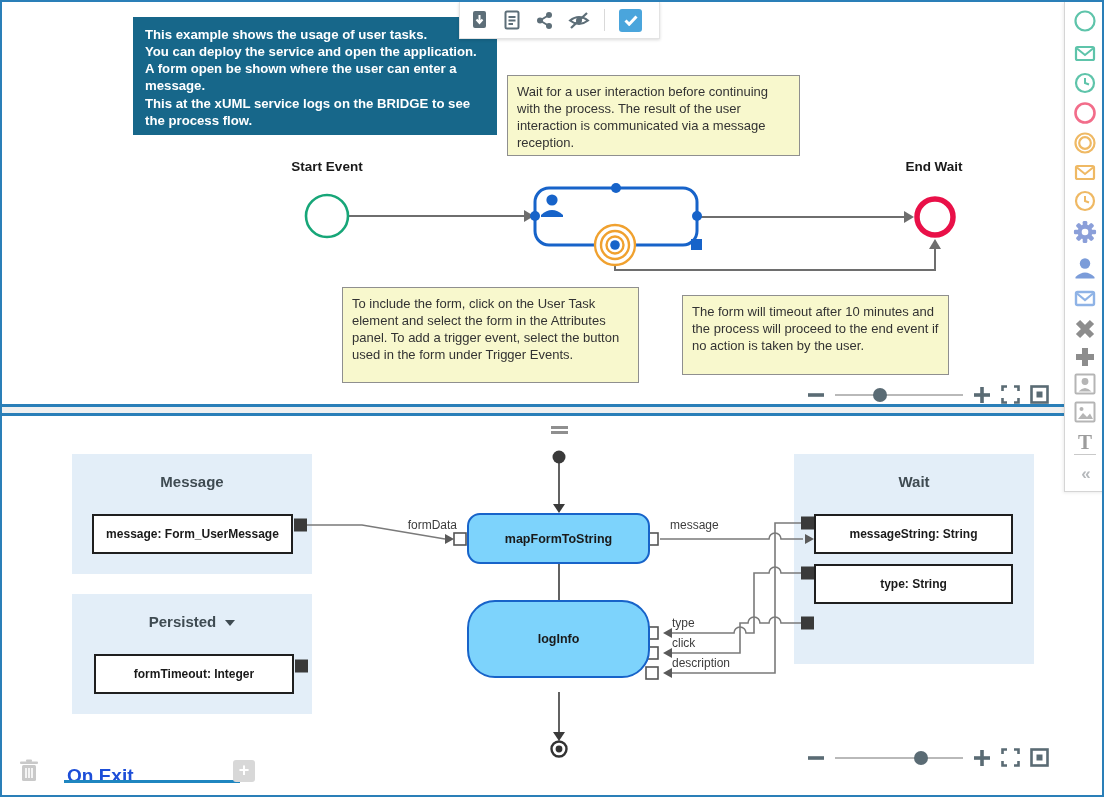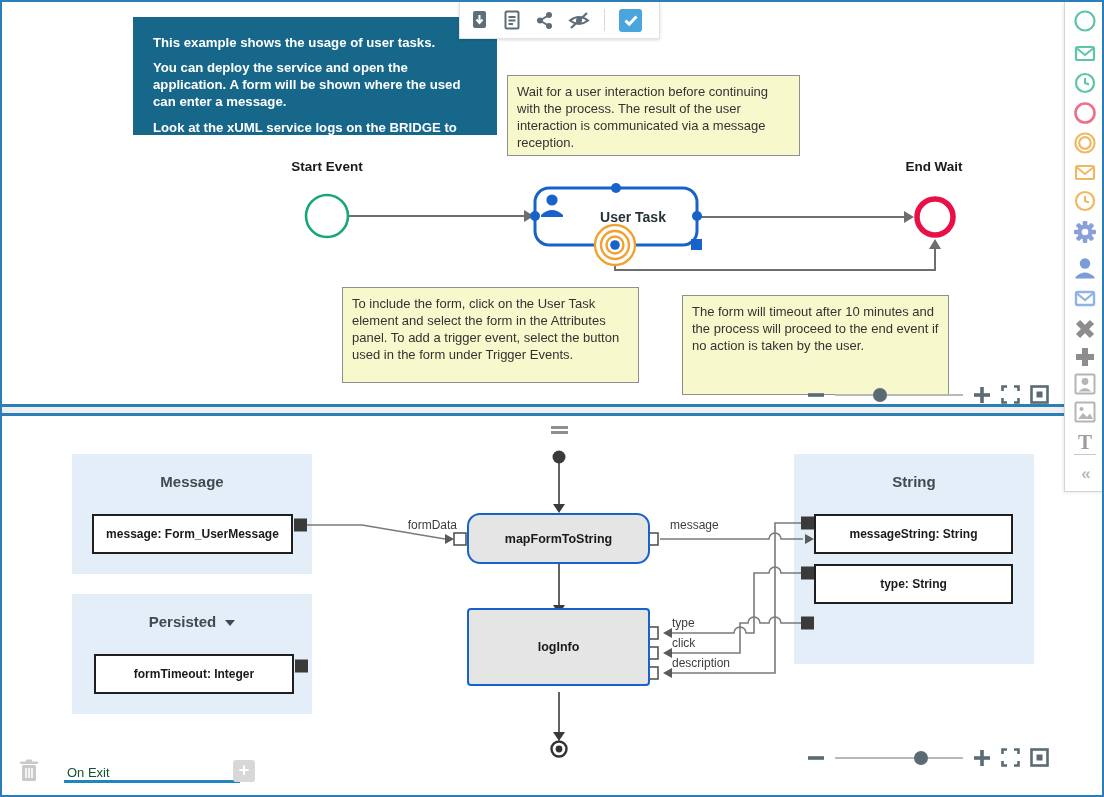--- a/index.html
+++ b/index.html
@@ -2,21 +2,21 @@
 <html><head>
 <meta charset="utf-8">
 <style>
   html,body{margin:0;padding:0;background:#fff;font-family:"Liberation Sans",sans-serif;}
   .window{position:relative;width:1104px;height:797px;background:#fff;border:2px solid #2a7fb8;box-sizing:border-box;overflow:hidden;}
   .abs{position:absolute;}
   
   .top-panel{position:absolute;left:0;top:0;width:1100px;height:402px;background:#fff;}
   .info-box{position:absolute;left:131px;top:15px;width:364px;height:118px;background:#17678a;color:#fff;
             font-weight:bold;font-size:13.2px;line-height:1.3;padding:9px 12px;box-sizing:border-box;}
-  .info-box p{margin:8px;}
+  .info-box p{margin:0;}
   .note{position:absolute;background:#f8f8cd;border:1px solid #8f8f8f;color:#333;font-size:13px;line-height:1.32;
         padding:7px 9px;box-sizing:border-box;}
   .evt-label{position:absolute;width:120px;text-align:center;font-weight:bold;font-size:13.5px;color:#1a1a1a;}
   .task-label{position:absolute;left:533px;top:186px;width:162px;height:57px;display:flex;align-items:center;
               justify-content:center;padding-left:34px;box-sizing:border-box;font-weight:bold;font-size:14px;color:#263238;}
   
   .toolbar{position:absolute;left:457px;top:0;width:201px;height:37px;background:#fff;border:1px solid #e3e3e3;border-top:none;
            box-shadow:0 1px 3px rgba(0,0,0,.15);display:flex;align-items:center;gap:14px;padding:0 10px;box-sizing:border-box;}
   .tb-sep{width:1px;height:22px;background:#d9d9d9;}
   .checkbox{width:23px;height:23px;border-radius:3px;background:#4aa5dc;display:flex;align-items:center;justify-content:center;}
@@ -30,25 +30,25 @@
   
   .bottom-panel{position:absolute;left:0;top:414px;width:958px;height:379px;background:#fff;}
   .drag-handle{position:absolute;left:549px;top:10px;width:17px;height:9px;}
   .drag-handle i{display:block;height:2.5px;background:#8f8f8f;margin-bottom:2.5px;}
   .section{position:absolute;background:#e3eef8;}
   .sec-title{padding-top:19px;text-align:center;font-weight:bold;font-size:15px;color:#3f4b52;}
   .caret{display:inline-block;width:0;height:0;border-left:5.5px solid transparent;border-right:5.5px solid transparent;
          border-top:6px solid #3f4b52;margin-left:9px;vertical-align:middle;}
   .var-box{position:absolute;background:#fff;border:2.5px solid #1f1f1f;box-sizing:border-box;display:flex;
            align-items:center;justify-content:center;font-weight:bold;font-size:12px;color:#1a1a1a;}
-  .action-node{position:absolute;background:#e5e5e5;border:2.5px solid #1763c9;box-sizing:border-box;display:flex;
+  .action-node{position:absolute;background:#7dd3fc;border:2.5px solid #1763c9;box-sizing:border-box;display:flex;
                align-items:center;justify-content:center;font-weight:bold;font-size:12.5px;color:#1a1a1a;}
   .pin-label{position:absolute;font-size:12px;color:#3d3d3d;}
   
-  .tab-label{position:absolute;left:65px;top:349px;font-weight:normal;font-size:13px;color:#14532d;}
+  .tab-label{position:absolute;left:65px;top:349px;font-weight:bold;font-size:19px;color:#1d4ed8;}
   .tab-underline{position:absolute;left:62px;top:364px;width:176px;height:3px;background:#1f86c0;}
   .add-btn{position:absolute;left:231px;top:344px;width:22px;height:22px;border-radius:3px;background:#d8d8d8;
            color:#fff;font-weight:bold;font-size:18px;line-height:21px;text-align:center;}
   
   .palette{position:absolute;left:1062px;top:0;width:40px;height:490px;background:#fff;border-left:1px solid #d5d5d5;
            border-bottom:1px solid #d5d5d5;box-sizing:border-box;box-shadow:-1px 1px 3px rgba(0,0,0,.08);}
   .pal-item{position:absolute;left:8px;width:24px;height:24px;display:flex;align-items:center;justify-content:center;}
   .pal-sep{position:absolute;left:9px;width:22px;height:1px;background:#c9c9c9;}
   .pal-text-t{font-family:"Liberation Serif",serif;font-weight:bold;font-size:21px;color:#9c9c9c;}
   .pal-text-c{font-weight:bold;font-size:17px;color:#b5b8bb;letter-spacing:-2px;}
@@ -94,31 +94,30 @@
       <g fill="#1763c9">
         <circle cx="550" cy="198" r="5.6"></circle>
         <path d="M539,213 q11,-10 22,0 l0,2 l-22,0 z"></path>
       </g>
 
       <circle cx="933" cy="215" r="18" fill="#fff" stroke="#e91048" stroke-width="5.5"></circle>
     </svg>
 
     <div class="info-box">
       <p>This example shows the usage of user tasks.</p>
-      <p>You can deploy the service and open the application. A form will be shown where the used can enter a message.</p>
-      <p>Look at the xUML service logs on the BRIDGE to see the process flow.</p>
+      <p>You can deploy the service and open the application. A form open be shown where the user can enter a message.</p>
+      <p>This at the xUML service logs on the BRIDGE to see the process flow.</p>
     </div>
 
     <div class="note" style="left:505px;top:73px;width:293px;height:81px">Wait for a user interaction before continuing with the process. The result of the user interaction is communicated via a message reception.</div>
     <div class="note" style="left:340px;top:285px;width:297px;height:96px">To include the form, click on the User Task element and select the form in the Attributes panel. To add a trigger event, select the button used in the form under Trigger Events.</div>
-    <div class="note" style="left:680px;top:293px;width:267px;height:100px">The form will timeout after 10 minutes and the process will proceed to the end event if no action is taken by the user.</div>
+    <div class="note" style="left:680px;top:293px;width:267px;height:80px">The form will timeout after 10 minutes and the process will proceed to the end event if no action is taken by the user.</div>
 
     <div class="evt-label" style="left:265px;top:157px">Start Event</div>
     <div class="evt-label" style="left:872px;top:157px">End Wait</div>
-    <div class="task-label">User Task</div>
 
     <div class="toolbar">
       <svg width="19" height="20" viewBox="0 0 19 20">
         <rect x="3" y="1" width="13" height="17" rx="2" fill="#5d6e78"></rect>
         <path d="M9.5,5 v7 M6.5,9.5 l3,3.5 l3,-3.5" stroke="#fff" stroke-width="2" fill="none"></path>
       </svg>
       <svg width="18" height="20" viewBox="0 0 18 20">
         <rect x="2.5" y="1.5" width="13" height="17" rx="1.5" fill="none" stroke="#5d6e78" stroke-width="2"></rect>
         <path d="M5.5,7 h7 M5.5,10.5 h7 M5.5,14 h4.5" stroke="#5d6e78" stroke-width="1.8"></path>
       </svg>
@@ -173,21 +172,21 @@
 
     <div class="section" style="left:70px;top:38px;width:240px;height:120px">
       <div class="sec-title">Message</div>
     </div>
     <div class="section" style="left:70px;top:178px;width:240px;height:120px">
       <div class="sec-title">
         <span>Persisted</span><span class="caret"></span>
       </div>
     </div>
     <div class="section" style="left:792px;top:38px;width:240px;height:210px">
-      <div class="sec-title">String</div>
+      <div class="sec-title">Wait</div>
     </div>
 
     <svg class="abs" style="left:0;top:0" width="1100" height="379">
 
       <g>
         <circle cx="557" cy="41" r="6.5" fill="#3a3a3a"></circle>
         <line x1="557" y1="47" x2="557" y2="89" stroke="#3a3a3a" stroke-width="1.6"></line>
         <polygon points="551,88 557,97 563,88" fill="#3a3a3a"></polygon>
       </g>
       <g>
@@ -232,21 +231,21 @@
         <rect x="644" y="251" width="12" height="12"></rect>
       </g>
     </svg>
 
     <div class="var-box" style="left:90px;top:98px;width:201px;height:40px">message: Form_UserMessage</div>
     <div class="var-box" style="left:92px;top:238px;width:200px;height:40px">formTimeout: Integer</div>
     <div class="var-box" style="left:812px;top:98px;width:199px;height:40px">messageString: String</div>
     <div class="var-box" style="left:812px;top:148px;width:199px;height:40px">type: String</div>
 
     <div class="action-node" style="left:465px;top:97px;width:183px;height:51px;border-radius:13px">mapFormToString</div>
-    <div class="action-node" style="left:465px;top:192px;width:183px;height:78px;border-radius:4px">logInfo</div>
+    <div class="action-node" style="left:465px;top:184px;width:183px;height:78px;border-radius:28px">logInfo</div>
 
     <div class="pin-label" style="left:405px;top:102px;width:50px;text-align:right">formData</div>
     <div class="pin-label" style="left:668px;top:102px">message</div>
     <div class="pin-label" style="left:670px;top:200px">type</div>
     <div class="pin-label" style="left:670px;top:220px">click</div>
     <div class="pin-label" style="left:670px;top:240px">description</div>
 
     <svg class="abs" style="left:17px;top:343px" width="20" height="23" viewBox="0 0 20 23" fill="#c9c9c9">
       <rect x="3" y="6" width="14" height="16" rx="1.5"></rect>
       <rect x="1" y="2.5" width="18" height="2.6" rx="1"></rect>

